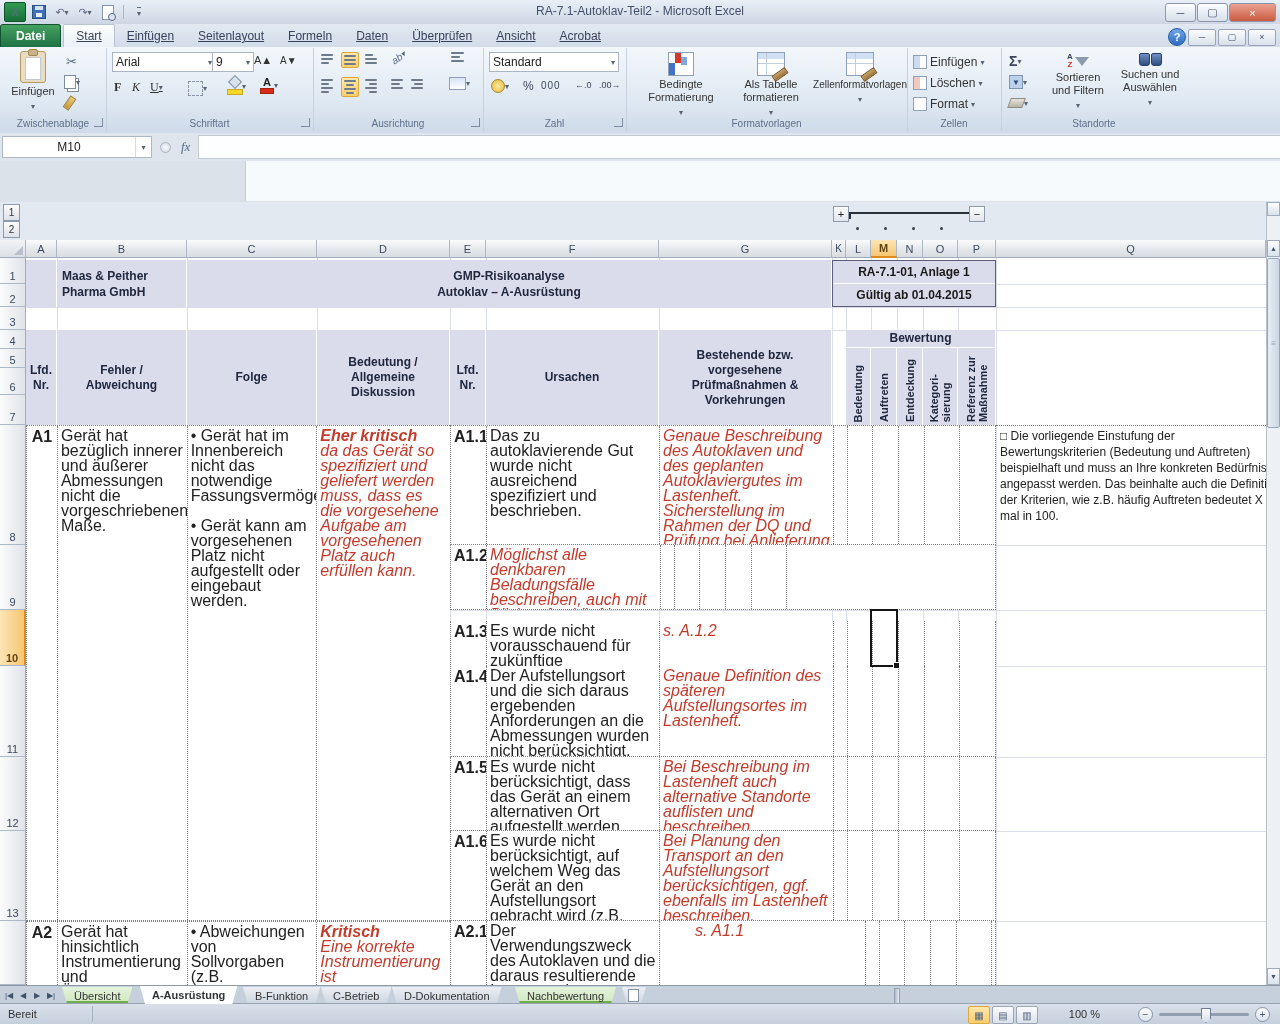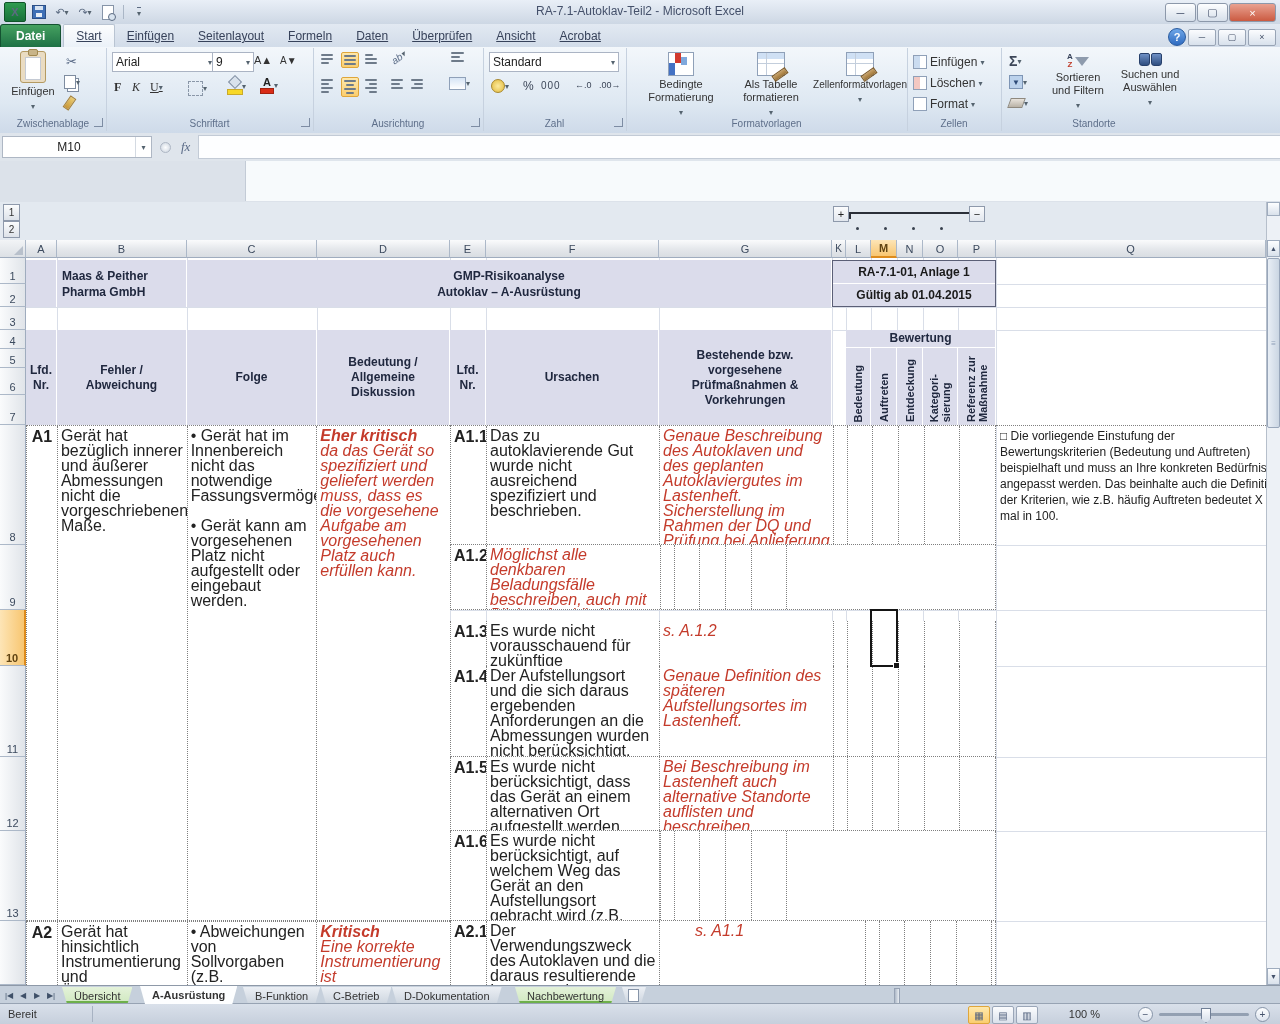--- a/index.html
+++ b/index.html
@@ -644,20 +644,21 @@
       <div class="rc" style="width:14px;"></div>
         <div class="rc" style="width:25px;"></div>
         <div class="rc" style="width:26px;"></div>
         <div class="rc" style="width:26px;"></div>
         <div class="rc" style="width:35px;"></div>
         <div class="rc" style="flex:1;"></div>
     </div>
     <div class="crow" style="left:424px;top:573px;width:546px;height:90px;">
       <div class="tc idc" style="width:36px;border-right:1px dotted #7F7F7F;">A1.6</div>
       <div class="tc" style="width:173px;border-right:1px dotted #7F7F7F;">Es wurde nicht berücksichtigt, auf welchem Weg das Gerät an den Aufstellungsort gebracht wird (z.B. nicht ausreichende Türgröße).</div>
+      <div class="tc red" style="width:173px;border-right:none;">Bei Planung den Transport an den Aufstellungsort berücksichtigen, ggf. ebenfalls im Lastenheft beschreiben.</div>
       <div class="rc" style="width:14px;"></div>
         <div class="rc" style="width:25px;"></div>
         <div class="rc" style="width:26px;"></div>
         <div class="rc" style="width:26px;"></div>
         <div class="rc" style="width:35px;"></div>
         <div class="rc" style="flex:1;"></div>
     </div>
     <div class="crow" style="left:424px;top:663px;width:546px;height:64px;border-bottom:none;">
       <div class="tc idc" style="width:36px;border-right:1px dotted #7F7F7F;">A2.1</div>
       <div class="tc" style="width:173px;border-right:1px dotted #7F7F7F;">Der Verwendungszweck des Autoklaven und die daraus resultierende Instrumentierung wurden nicht</div>

